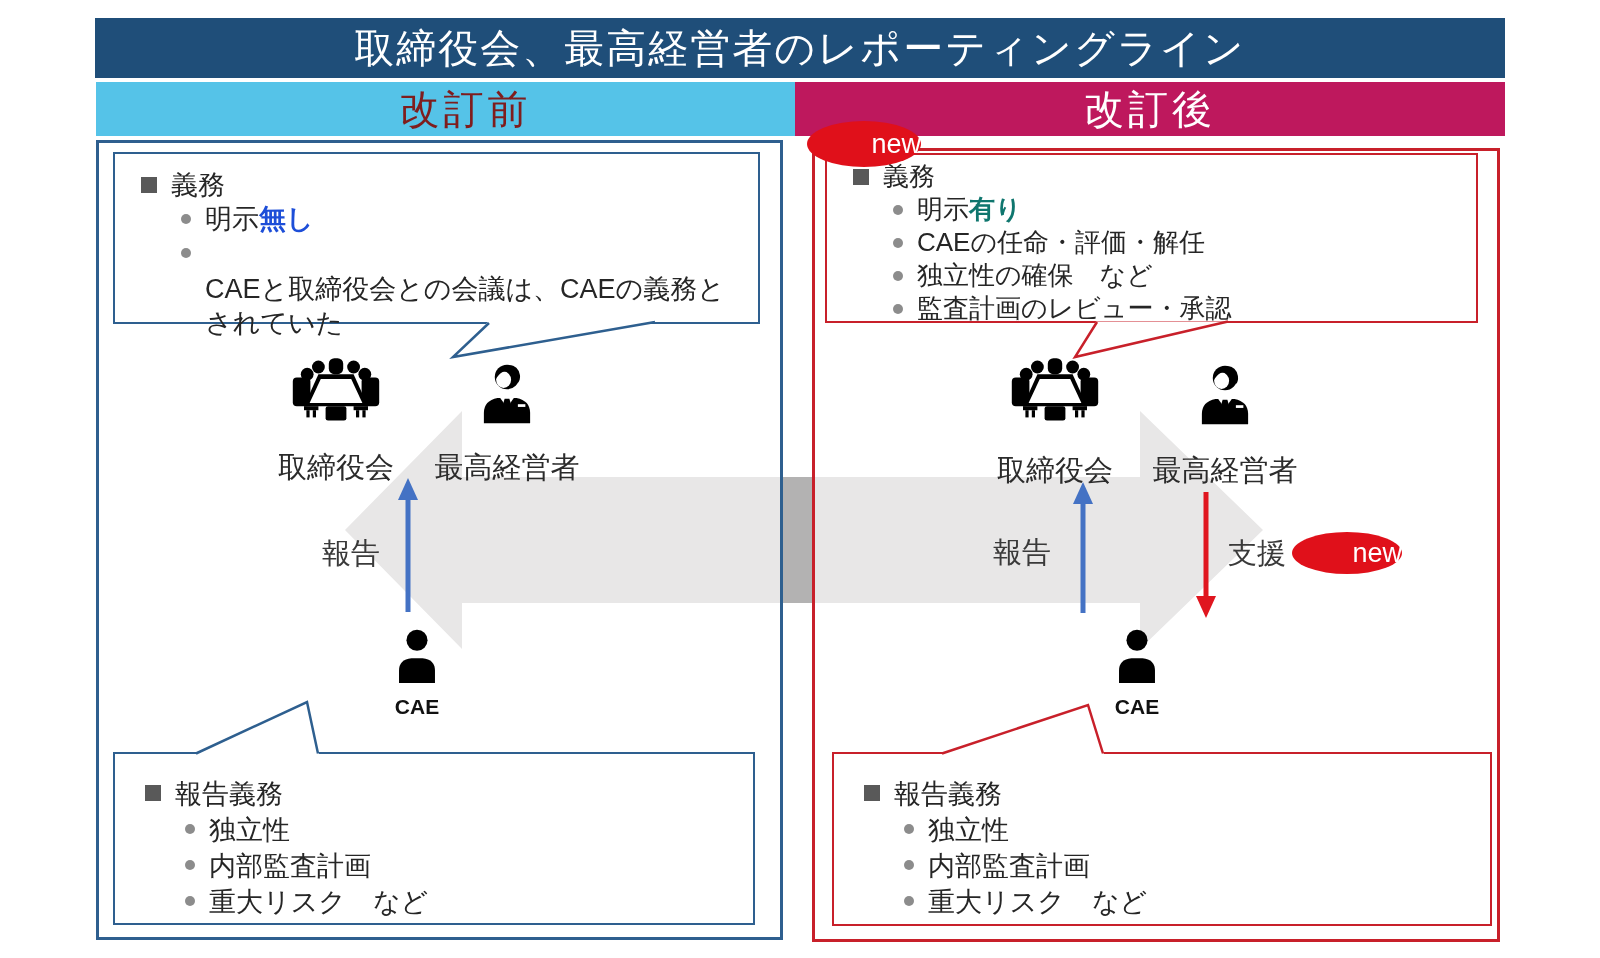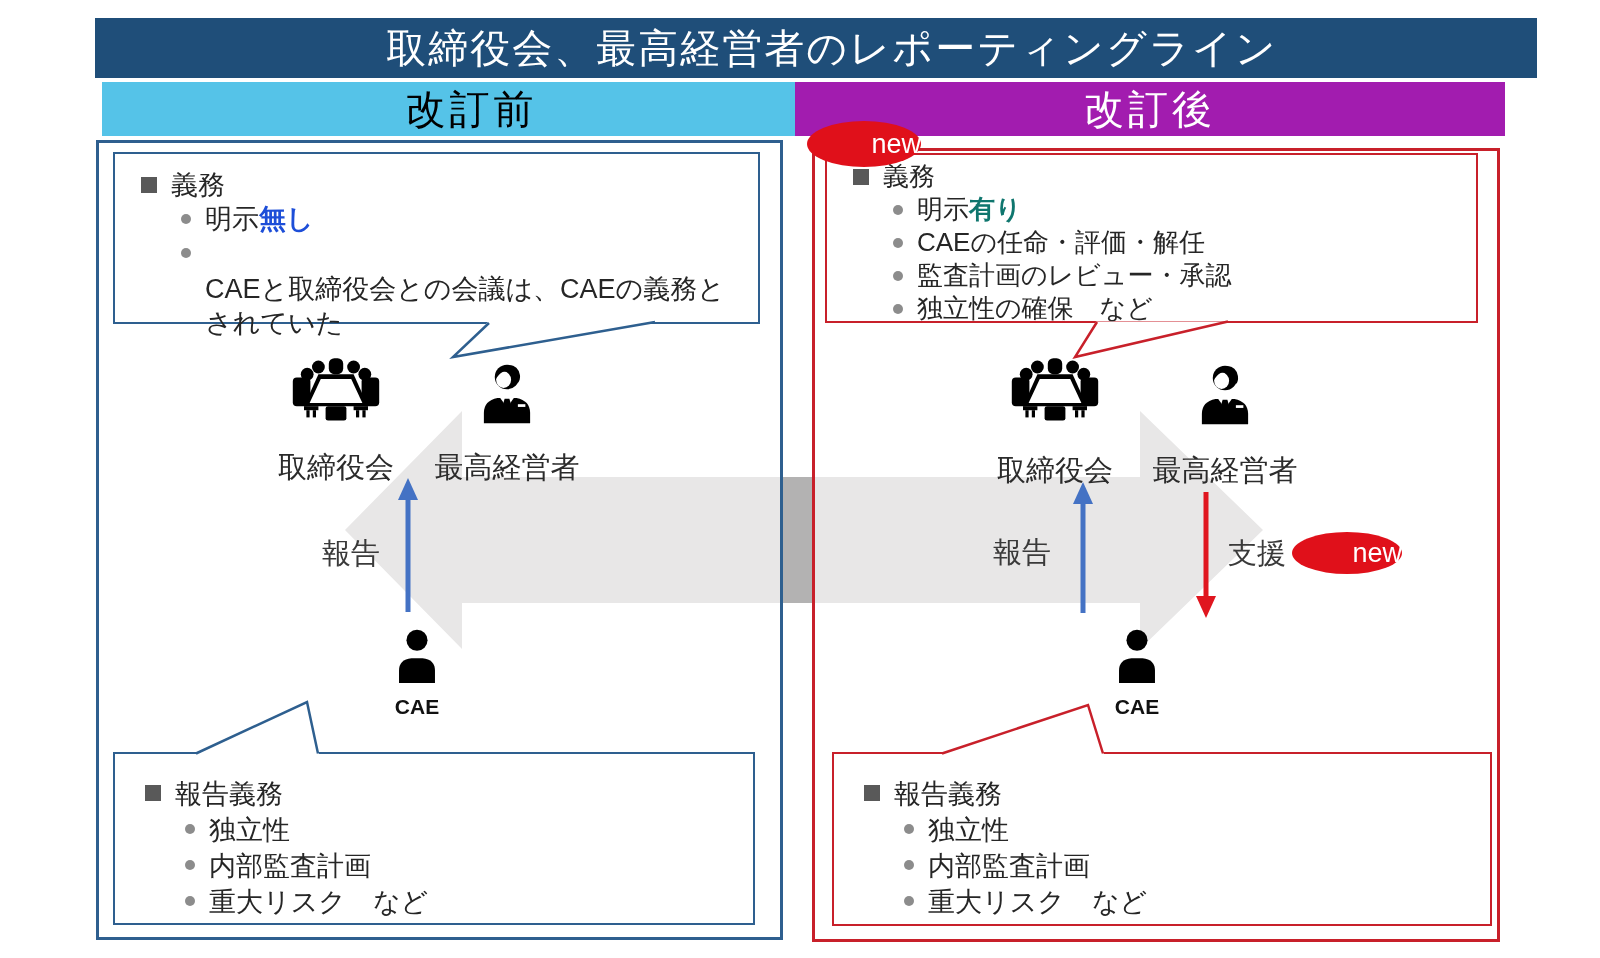--- a/index.html
+++ b/index.html
@@ -4,25 +4,25 @@
 <style>
   html,body{margin:0;padding:0;background:#ffffff;}
   .stage{
     position:relative;width:1600px;height:958px;background:#ffffff;overflow:hidden;
     font-family:"Liberation Sans","DejaVu Sans",sans-serif;color:#222;
   }
   .abs{position:absolute;}
   .title-bar{
     left:95px;top:18px;width:1410px;height:60px;background:#1F4E79;
     display:flex;align-items:center;justify-content:center;
-    color:#ffffff;font-size:40px;letter-spacing:2px;padding-left:32px;
+    color:#ffffff;font-size:40px;letter-spacing:2px;
   }
   .hdr{display:flex;align-items:center;justify-content:center;font-size:40px;letter-spacing:4px;}
-  .hdr-before{left:96px;top:82px;width:739px;height:54px;background:#55C3E8;color:#000000;margin-left:6px;}
-  .hdr-after{left:795px;top:82px;width:710px;height:54px;background:#a21caf;color:#ffffff;}
+  .hdr-before{left:96px;top:82px;width:739px;height:54px;background:#55C3E8;color:#7f1d1d;}
+  .hdr-after{left:795px;top:82px;width:710px;height:54px;background:#be185d;color:#ffffff;}
   .panel{background:transparent;}
   .panel-before{left:96px;top:140px;width:687px;height:800px;border:3px solid #2E5F8F;box-sizing:border-box;}
   .panel-after{left:812px;top:148px;width:688px;height:794px;border:3px solid #C8202A;box-sizing:border-box;}
   .bubble{background:#ffffff;box-sizing:border-box;}
   .b-blue{border:2.5px solid #2E5F8F;}
   .b-red{border:2.5px solid #C8202A;}
   .bub-duty-before{left:113px;top:152px;width:647px;height:172px;padding:14px 12px 0 26px;}
   .bub-duty-after{left:825px;top:153px;width:653px;height:170px;padding:5px 10px 0 26px;}
   .bub-rep-before{left:113px;top:752px;width:642px;height:173px;padding:22px 12px 0 30px;}
   .bub-rep-after{left:832px;top:752px;width:660px;height:174px;padding:22px 12px 0 30px;}
@@ -94,25 +94,25 @@
     <div class="row">
       <span class="dot"></span>
       <span class="btext"><span>明示</span><span class="red-em">有り</span></span>
     </div>
     <div class="row">
       <span class="dot"></span>
       <span class="btext">CAEの任命・評価・解任</span>
     </div>
     <div class="row">
       <span class="dot"></span>
+      <span class="btext">独立性の確保　など</span>
+    </div>
+    <div class="row">
+      <span class="dot"></span>
       <span class="btext">監査計画のレビュー・承認</span>
-    </div>
-    <div class="row">
-      <span class="dot"></span>
-      <span class="btext">独立性の確保　など</span>
     </div>
   </div>
 
   <div class="abs bubble b-blue bub-rep-before">
     <div class="row">
       <span class="sq"></span>
       <span class="btext">報告義務</span>
     </div>
     <div class="row">
       <span class="dot"></span>

